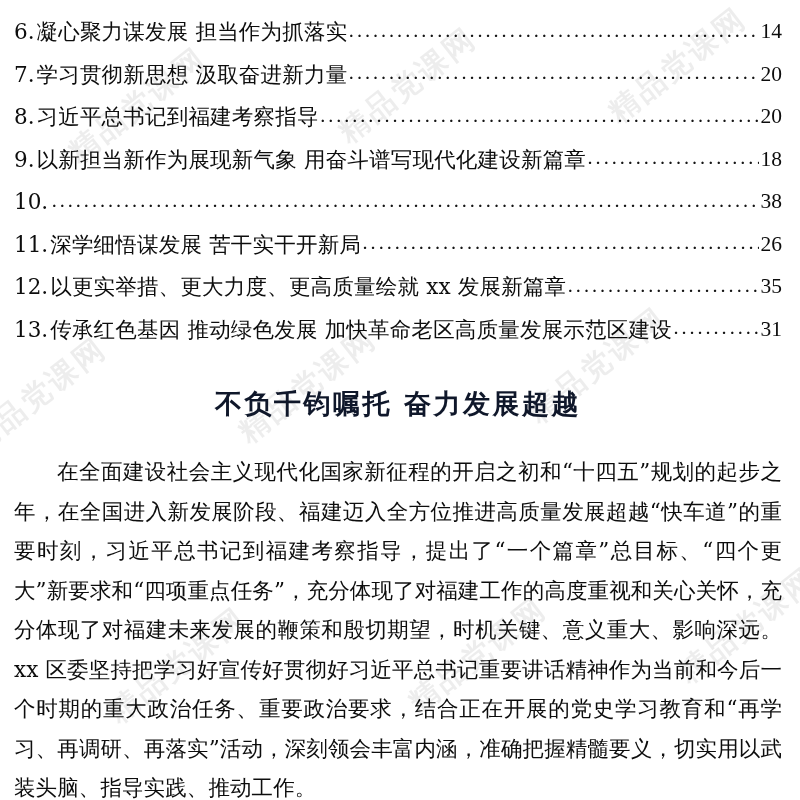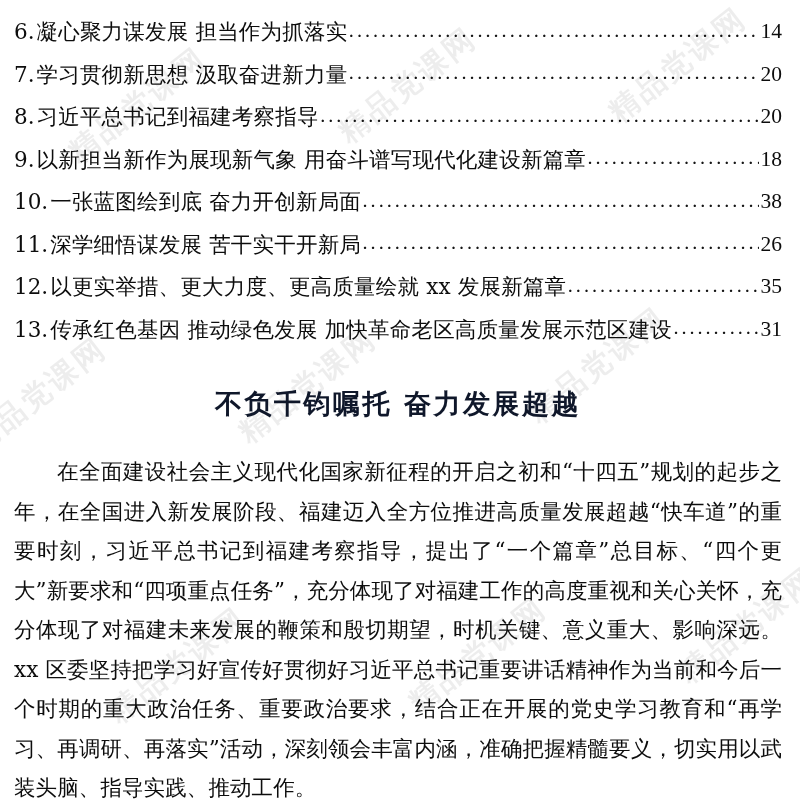--- a/index.html
+++ b/index.html
@@ -165,21 +165,20 @@
           <span class="toc-page">20</span>
         </li>
         <li class="toc-item">
           <span class="toc-num">9.</span>
           <span class="toc-title">以新担当新作为展现新气象  用奋斗谱写现代化建设新篇章</span>
           <span class="toc-leader">...........................................................................................................................................</span>
           <span class="toc-page">18</span>
         </li>
         <li class="toc-item">
           <span class="toc-num">10.</span>
-          <span class="toc-title">一张蓝图绘到底  奋力开创新局面</span>
           <span class="toc-leader">...........................................................................................................................................</span>
           <span class="toc-page">38</span>
         </li>
         <li class="toc-item">
           <span class="toc-num">11.</span>
           <span class="toc-title">深学细悟谋发展  苦干实干开新局</span>
           <span class="toc-leader">...........................................................................................................................................</span>
           <span class="toc-page">26</span>
         </li>
         <li class="toc-item">

